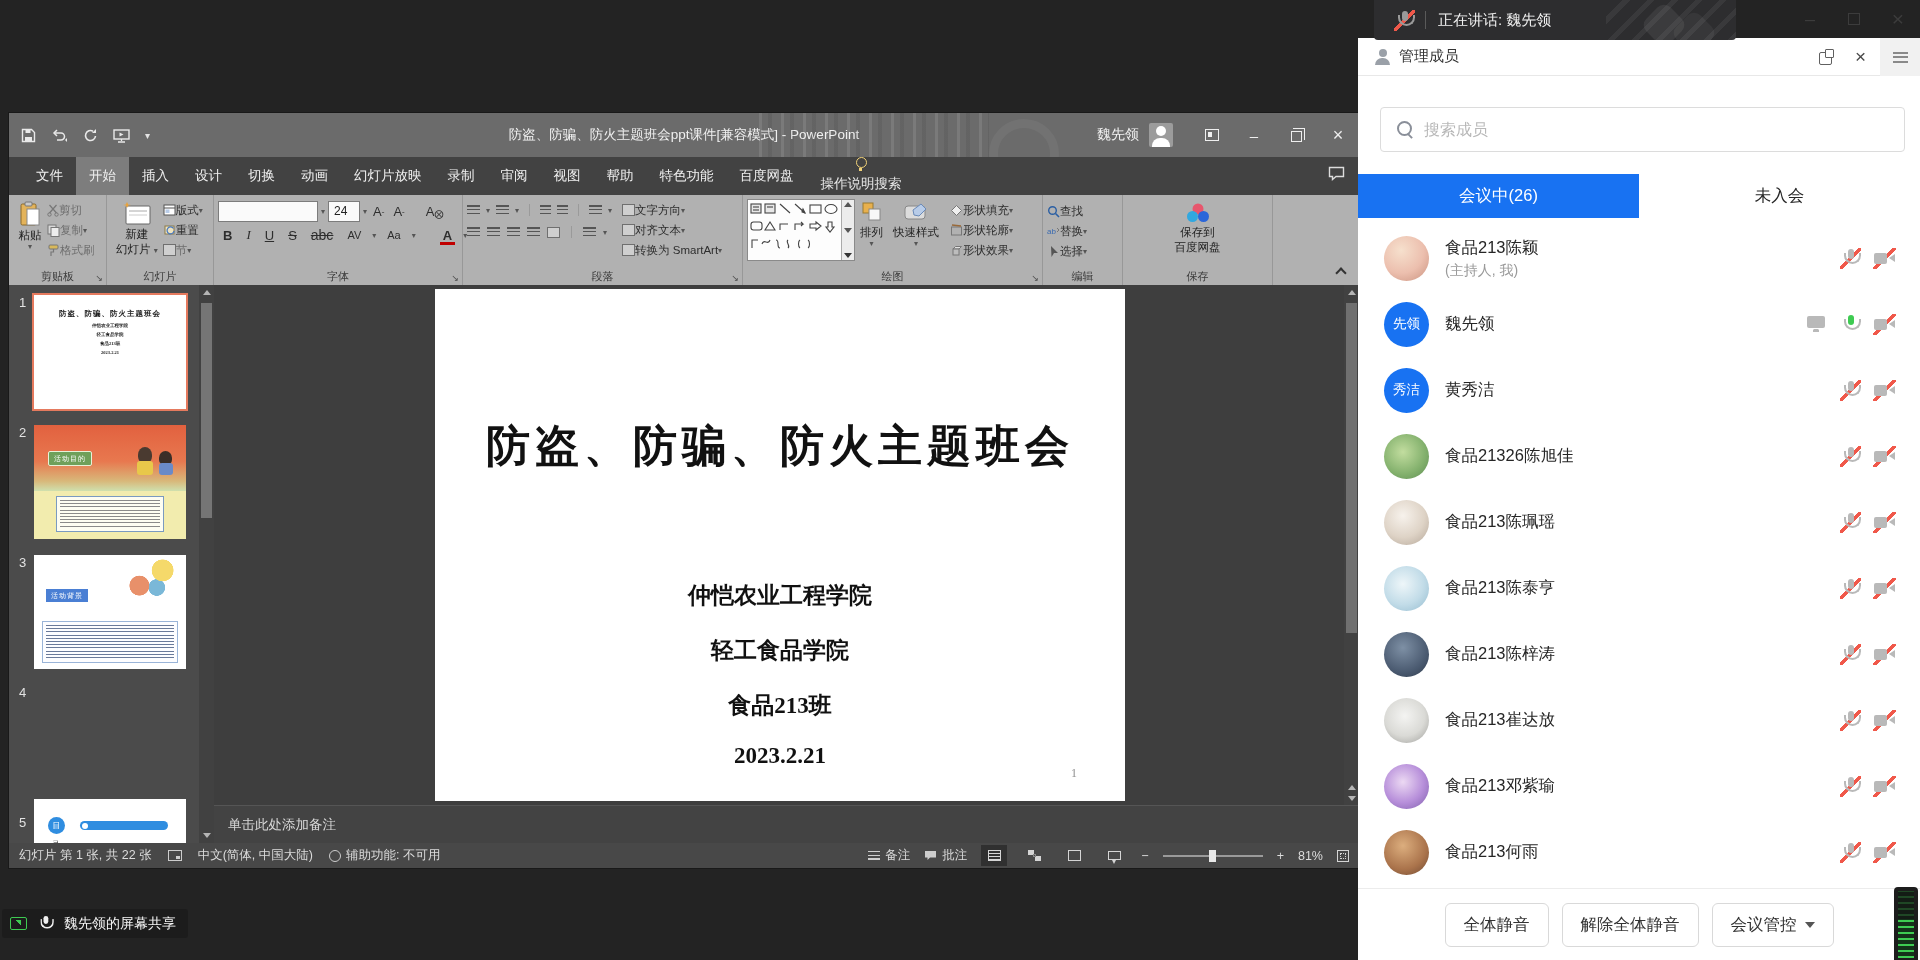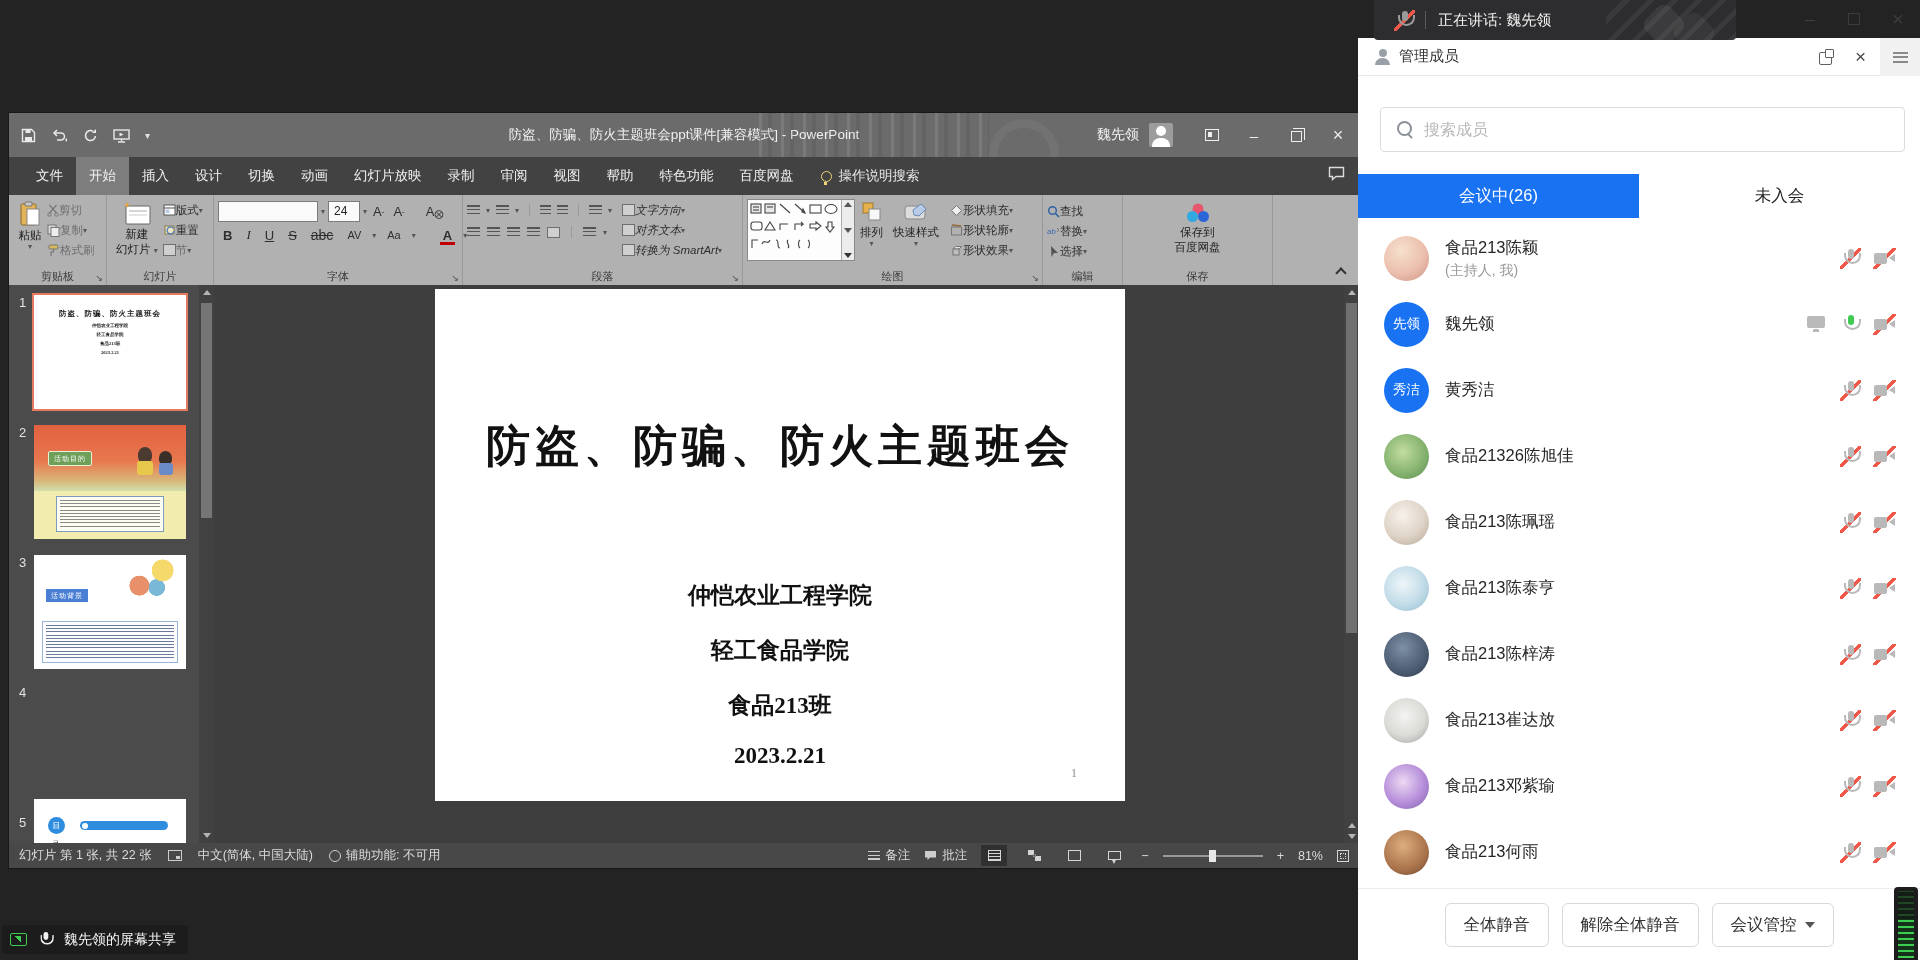--- a/index.html
+++ b/index.html
@@ -48,21 +48,21 @@
   .tb-avatar::after { content:""; position:absolute; left:3px; bottom:0; width:18px; height:9px; border-radius:8px 8px 0 0; background:#fff; }
   .tbw { width:42px; height:44px; display:flex; align-items:center; justify-content:center; color:#efefef; font-size:15px; }
   .tbw .ribopt { width:14px; height:12px; border:1.4px solid #efefef; position:relative; }
   .tbw .ribopt::after { content:""; position:absolute; left:2px; top:2px; width:4px; height:5px; background:#efefef; }
   .tbw .restore { width:11px; height:11px; border:1.4px solid #efefef; position:relative; margin-top:2px; }
   .tbw .restore::before { content:""; position:absolute; left:1px; top:-4px; width:11px; height:11px; border:1.4px solid #efefef; border-bottom:none; border-left:none; }
 
   .ppt-tabs { height:38px; background:#424242; display:flex; align-items:stretch; padding-left:14px; flex:none; position:relative; }
   .ptab { padding:0 13px; display:flex; align-items:center; color:#f0f0f0; font-size:13.5px; white-space:nowrap; }
   .ptab.sel { background:#7d7d7d; }
-  .tellme { display:flex; align-items:center; gap:7px; margin-left:14px; color:#e8e8e8; font-size:13.5px; }
+  .tellme { display:flex; align-items:center; gap:7px; margin-left:14px; color:#e8e8e8; font-size:13.5px;flex-direction:column; }
   .bulb { width:11px; height:11px; border-radius:50%; border:1.5px solid #f2d278; position:relative; }
   .bulb::after { content:""; position:absolute; left:2.5px; bottom:-4px; width:3px; height:3px; background:#f2d278; }
   .tab-comment { position:absolute; right:14px; top:9px; }
 
   
   .ppt-ribbon { height:90px; background:#b1b1b1; display:flex; flex:none; color:#262626; }
   .rg { position:relative; border-right:1px solid #989898; padding:4px 4px 16px 4px; display:flex; flex:none; }
   .rg-label { position:absolute; bottom:1px; left:0; right:0; text-align:center; font-size:11px; color:#3b3b3b; }
   .rg-launch { position:absolute; bottom:2px; right:3px; font-size:9px; color:#4d4d4d; line-height:1; }
   .bigbtn { display:flex; flex-direction:column; align-items:center; padding:2px 5px 0 5px; font-size:11.5px;
@@ -159,21 +159,21 @@
   .vb-box.lines { background:repeating-linear-gradient(to bottom, transparent 0 2px, #d5d5d5 2px 3px); }
   .vb-show { width:13px; height:9px; border:1.3px solid #d5d5d5; position:relative; }
   .vb-show::after { content:""; position:absolute; left:3.5px; top:8px; border-left:2.5px solid transparent;
     border-right:2.5px solid transparent; border-top:4px solid #d5d5d5; }
   .zoom-track { width:100px; height:2px; background:#9a9a9a; position:relative; }
   .zoom-thumb { position:absolute; left:46px; top:-5px; width:7px; height:12px; background:#e8e8e8; }
   .fit-box { width:12px; height:12px; border:1.3px solid #d5d5d5; position:relative; }
   .fit-box::after { content:""; position:absolute; left:2px; top:2px; right:2px; bottom:2px; border:1px dotted #d5d5d5; }
 
   
-  .share-banner { position:absolute; left:2px; bottom:6px; height:29px; background:rgba(28,28,28,.95);
+  .share-banner { position:absolute; left:2px; bottom:22px; height:29px; background:rgba(28,28,28,.95);
     border-radius:3px; display:flex; align-items:center; gap:8px; padding:0 12px 0 8px; z-index:20; }
   .banner-label { color:#f5f5f5; font-size:14px; }
   .bn-mon { width:17px; height:13px; border:1.6px solid #3ecb52; border-radius:2px; position:relative; }
   .bn-mon::after { content:""; position:absolute; left:4px; top:2px; width:6px; height:6px;
     background:linear-gradient(45deg, transparent 50%, #3ecb52 50%); }
 
   
   .panel { position:absolute; left:1358px; top:38px; width:562px; height:922px; background:#fff; display:flex;
     flex-direction:column; z-index:25; }
   .panel-header { height:38px; border-bottom:1px solid #e8e8e8; display:flex; align-items:center; padding-left:16px;
@@ -471,21 +471,21 @@
               <span class="bars"></span>
               <span class="bars"></span>
               <span class="bars"></span>
               <span class="bars"></span>
               <span class="gi" style="height:11px;"></span>
               <span class="vsep" style="height:12px;"></span>
               <span class="bars"></span>
                 <span class="dd">▾</span>
             </div>
           </div>
-          <div class="scol" style="margin-left:10px;font-style:italic;">
+          <div class="scol" style="margin-left:10px;">
             <div class="srow">
                 <span class="gi"></span>
                 <span>文字方向</span> 
                 <span class="dd">▾</span>
               </div>
             <div class="srow">
                 <span class="gi"></span>
                 <span>对齐文本</span> 
                 <span class="dd">▾</span>
               </div>
@@ -697,20 +697,23 @@
               <div class="sb-btn" style="top:0;">
                   <span class="tri-up" style="border-bottom-color:#b5b5b5;"></span>
                 </div>
               <div class="sbthumb"></div>
               <div class="canvas-bottom">
                 <span class="tri-up" style="border-bottom-color:#b5b5b5;"></span>
                 <span class="tri-down" style="border-top-color:#b5b5b5;"></span>
               </div>
             </div>
           </div>
+          <div class="notes">
+            <span>单击此处添加备注</span>
+          </div>
         </div>
       </div>
 
       <div class="statusbar">
         <span>幻灯片 第 1 张, 共 22 张</span>
         <span class="st-ico-display"></span>
         <span>中文(简体, 中国大陆)</span>
         <span class="st-item">
           <span class="st-ico-access"></span>
           <span>辅助功能: 不可用</span>

